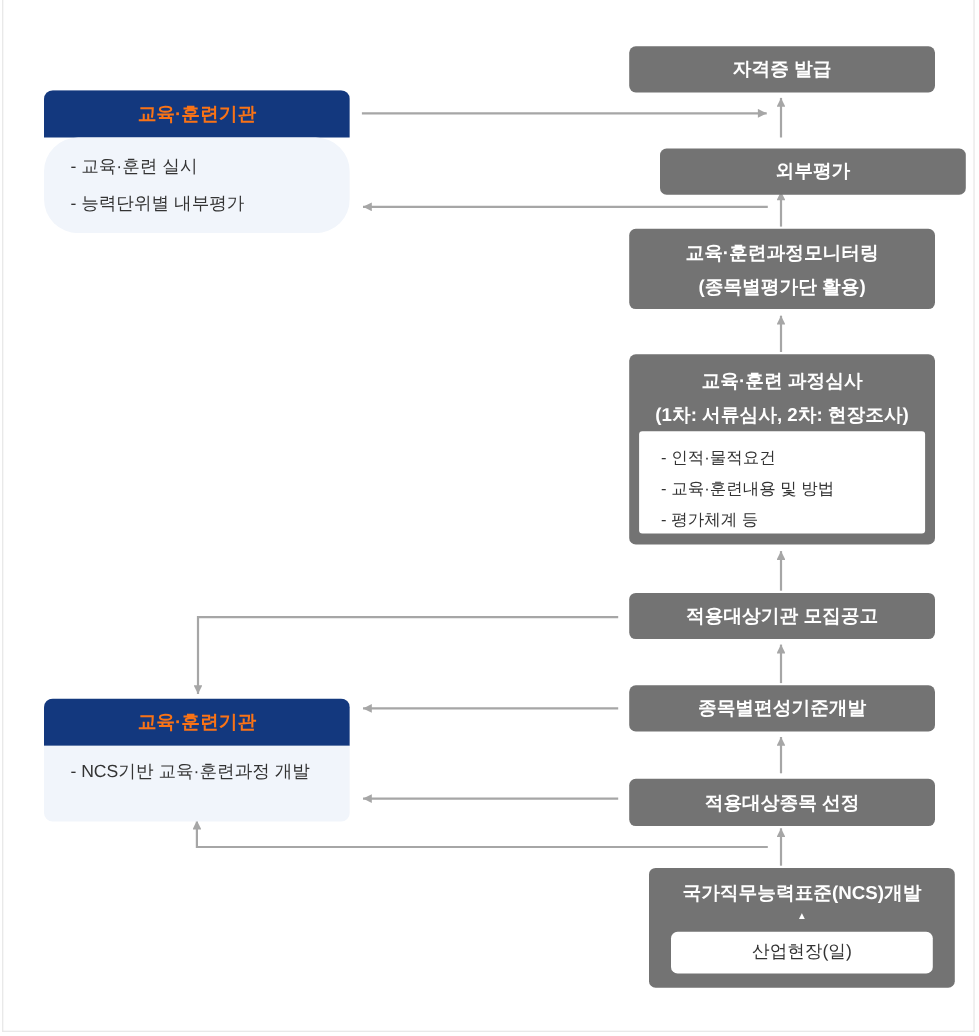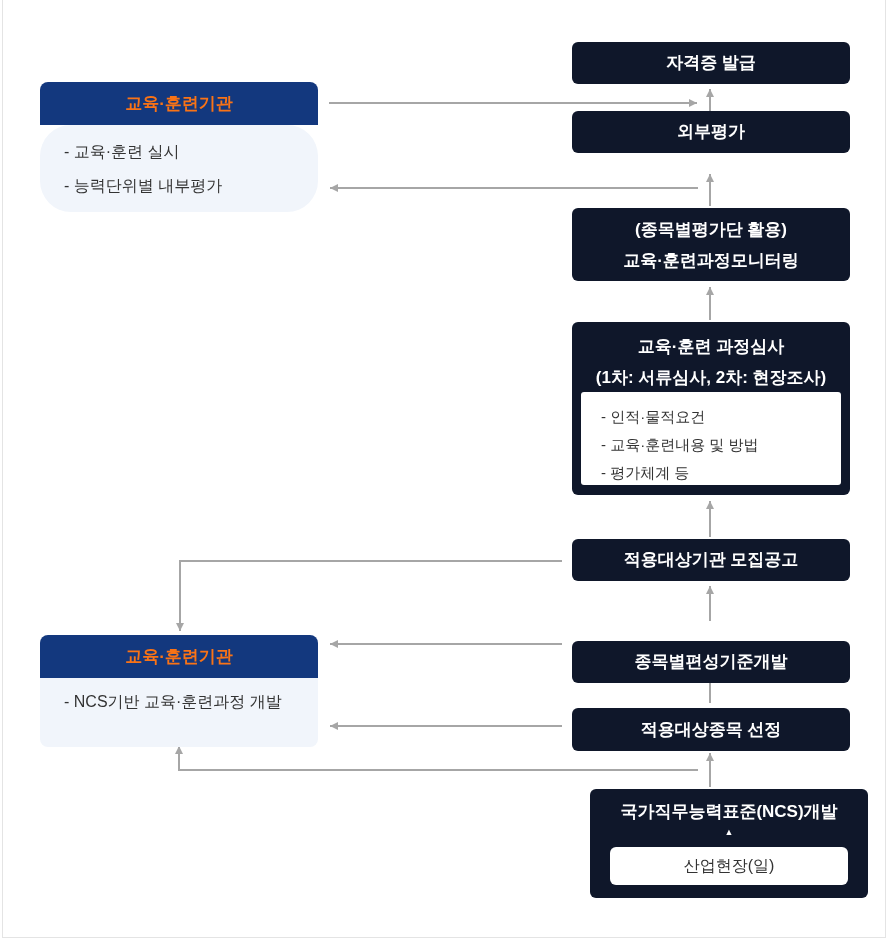--- a/index.html
+++ b/index.html
@@ -9,30 +9,30 @@
   }
   .panel-border {
     position:absolute; left:2px; top:-1px; width:884px; height:939px;
     border:1px solid #e4e4e4; border-top:none; box-sizing:border-box; z-index:0;
   }
   .arrows { position:absolute; left:0; top:0; z-index:1; }
 
   
   .node {
     position:absolute; left:572px; width:278px; box-sizing:border-box;
-    background:#0f172a; color:#ffffff; font-weight:bold; font-size:17px;
+    background:#737373; color:#ffffff; font-weight:bold; font-size:17px;
     text-align:center; border-radius:6px; z-index:2;
   }
   .single { height:42px; line-height:42px; }
   .n-cert      { top:42px; }
-  .n-external  { top:111px; }
+  .n-external  { top:135px;margin-left:28px; }
   .n-monitor   { top:208px; height:73px; padding-top:6px; line-height:31px; }
   .n-review    { top:322px; height:173px; padding-top:9px; line-height:31px; }
   .n-recruit   { top:539px; }
-  .n-criteria  { top:623px;margin-top:18px; }
+  .n-criteria  { top:623px; }
   .n-select    { top:672px; height:43px; line-height:43px;margin-top:36px; }
   .n-ncs       { top:789px; height:109px; padding-top:10px; line-height:26px;margin-left:18px; }
 
   .review-inner {
     position:absolute; left:9px; top:70px; width:260px; height:93px;
     box-sizing:border-box; background:#ffffff; border-radius:3px;
     color:#333333; font-size:15px; font-weight:normal; text-align:left;
     padding:11px 0 0 20px; line-height:28px;
   }
   .tri { display:block; font-size:9px; line-height:10px; margin-top:2px; }
@@ -104,22 +104,22 @@
     <div class="card-body">
       <div>- NCS기반 교육·훈련과정 개발</div>
     </div>
   </div>
 
   <div class="node single n-cert">자격증 발급</div>
 
   <div class="node single n-external">외부평가</div>
 
   <div class="node n-monitor">
+    <div>교육·훈련과정모니터링</div>
     <div>(종목별평가단 활용)</div>
-    <div>교육·훈련과정모니터링</div>
   </div>
 
   <div class="node n-review">
     <div>교육·훈련 과정심사</div>
     <div>(1차: 서류심사, 2차: 현장조사)</div>
     <div class="review-inner">
       <div>- 인적·물적요건</div>
       <div>- 교육·훈련내용 및 방법</div>
       <div>- 평가체계 등</div>
     </div>

